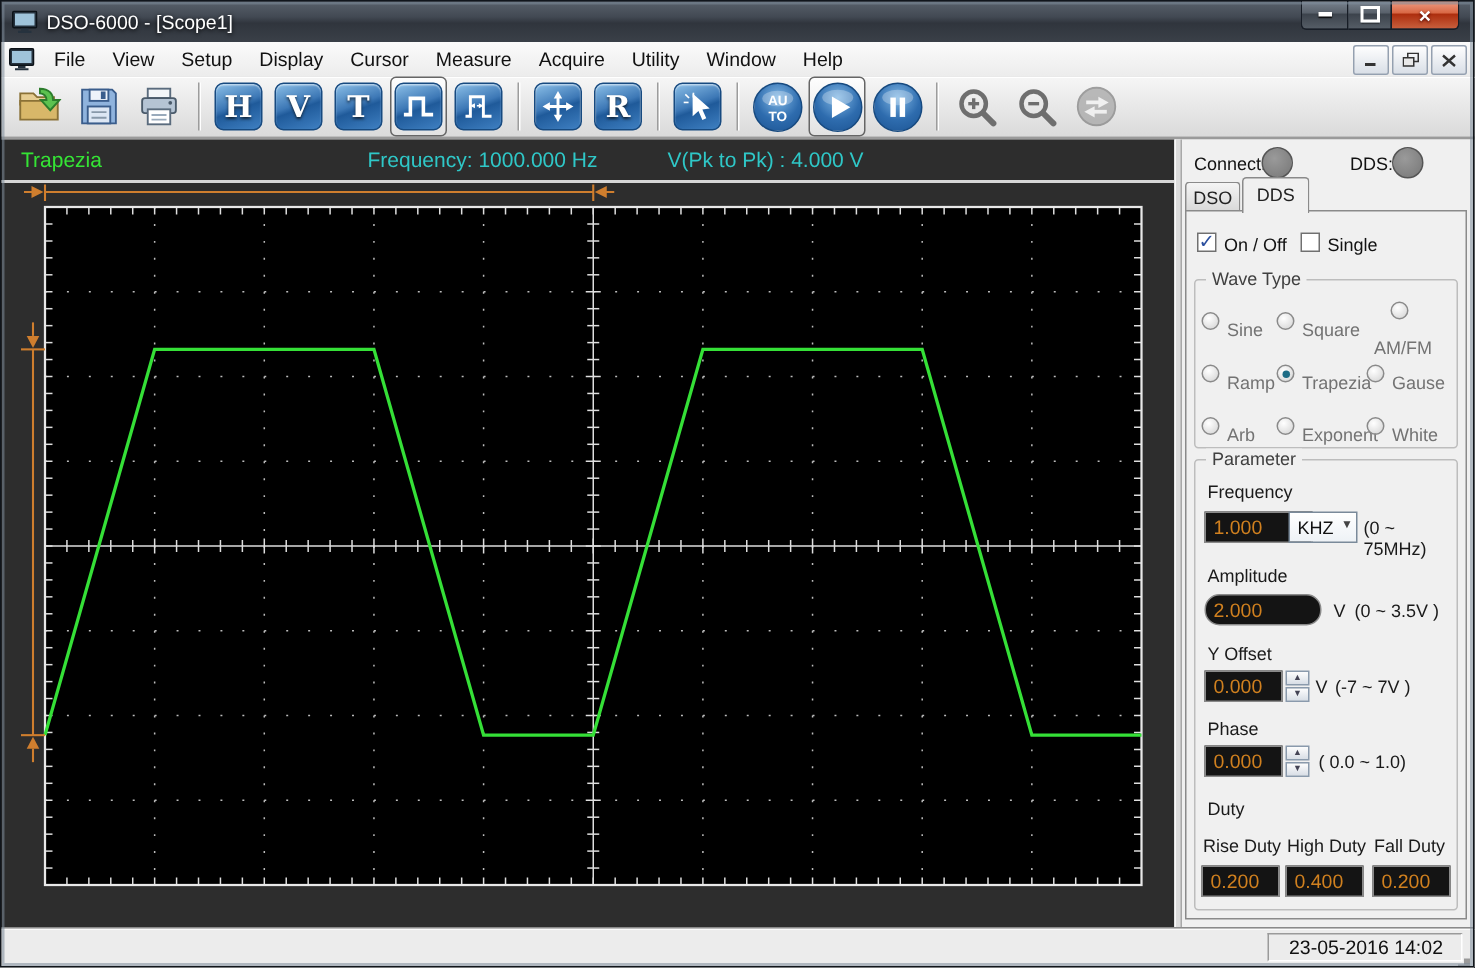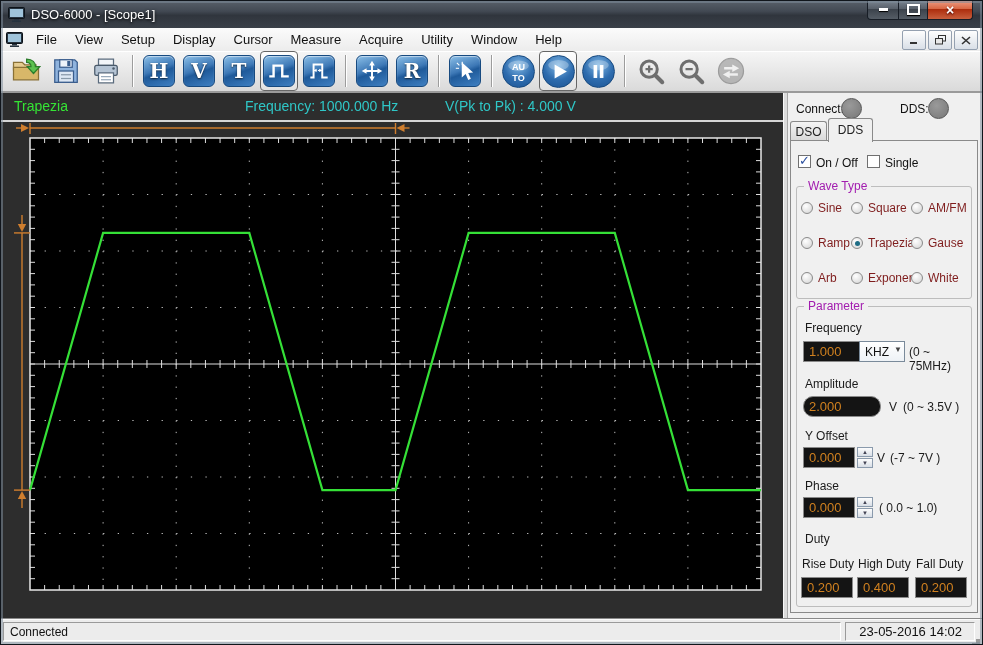--- a/index.html
+++ b/index.html
@@ -71,27 +71,27 @@
     text-align:center;font-size:12px;color:#222;}
   .tab.inactive{background:linear-gradient(#f4f4f4,#d8d8d8);left:7px;top:28px;width:37px;height:20px;line-height:20px;z-index:1;}
   .tab.active{background:#f0f0f0;left:45px;top:25px;width:45px;height:24px;line-height:22px;z-index:3;}
   .tabpage{position:absolute;left:7px;top:47px;width:188px;height:473px;border:1px solid #8a8a8a;background:#f0f0f0;box-sizing:border-box;z-index:2;}
 
   .checkbox{position:absolute;width:13px;height:13px;background:#fff;border:1px solid #707070;box-sizing:border-box;}
   .checkbox.checked::after{content:"✓";position:absolute;left:0px;top:-3px;color:#2b4f9e;font-size:13px;font-weight:bold;}
   .cb-label{position:absolute;font-size:12px;color:#111;}
 
   .groupbox{position:absolute;border:1px solid #bdbdbd;border-radius:3px;box-sizing:border-box;}
-  .gb-label{position:absolute;top:-8px;left:7px;background:#f0f0f0;padding:0 4px;font-size:12px;color:#a21caf;}
+  .gb-label{position:absolute;top:-8px;left:7px;background:#f0f0f0;padding:0 4px;font-size:12px;color:#404040;}
 
   .wt-row{position:absolute;left:0;width:100%;height:16px;}
   .radio-item{position:absolute;display:flex;align-items:center;}
   .radio{width:12px;height:12px;border-radius:50%;border:1px solid #8a8a8a;background:radial-gradient(circle at 38% 32%,#fff,#d2d2d2);box-sizing:border-box;position:relative;}
   .radio.sel::after{content:"";position:absolute;left:2.5px;top:2.5px;width:5px;height:5px;border-radius:50%;background:#1d6c85;}
-  .radio-item span.lbl{margin-left:5px;font-size:12px;color:#7f1d1d;}
+  .radio-item span.lbl{margin-left:5px;font-size:12px;color:#737373;margin-top:12px;}
 
   .plabel{position:absolute;left:8px;font-size:12px;color:#1a1a1a;}
   .val-input{position:absolute;height:21px;background:#141414;border:1px solid #8a8a8a;box-sizing:border-box;
     color:#d0801f;font-size:13px;display:flex;align-items:center;padding-left:5px;}
   .range{position:absolute;font-size:12px;color:#1a1a1a;}
   .combo{position:absolute;height:21px;background:linear-gradient(#ffffff,#eef2f6);border:1px solid #7a8a9a;box-sizing:border-box;
     font-size:12px;color:#111;display:flex;align-items:center;padding-left:5px;}
   .combo-arrow{position:absolute;right:2px;top:3px;font-size:8px;color:#444;}
   .spin{position:absolute;width:16px;height:21px;}
   .spin div{height:10px;box-sizing:border-box;border:1px solid #8a9aac;background:linear-gradient(#fdfdfd,#d8dee6);
@@ -654,21 +654,21 @@
         <div id="wave-type-rows">
             <div class="wt-row" style="top: 14px;">
               <span class="radio-item" style="left: 4px;">
                 <span class="radio"></span>
                 <span class="lbl">Sine</span>
               </span>
               <span class="radio-item" style="left: 54px;">
                 <span class="radio"></span>
                 <span class="lbl">Square</span>
               </span>
-              <span class="radio-item" style="left: 114px;">
+              <span class="radio-item" style="left: 114px; flex-direction: column;">
                 <span class="radio"></span>
                 <span class="lbl">AM/FM</span>
               </span>
             </div>
             <div class="wt-row" style="top: 49px;">
               <span class="radio-item" style="left: 4px;">
                 <span class="radio"></span>
                 <span class="lbl">Ramp</span>
               </span>
               <span class="radio-item" style="left: 54px;">
@@ -751,23 +751,20 @@
             <div class="duty-col" style="left: 118px; top: 250px; width: 54px; height: 42px; position: absolute;">
               <span class="dlabel">Fall Duty</span>
               <div class="val-input">0.200</div>
             </div>
           </div>
       </div>
     </div>
   </div>
 
   <div class="statusbar">
-    <div class="sb-cell sb-left">
-        <span>Connected</span>
-      </div>
     <div class="sb-cell sb-right">
         <span>23-05-2016  14:02</span>
       </div>
     <span class="grip"></span>
   </div>
 
   <div class="frame"></div>
 </div>
 
 </body></html>

